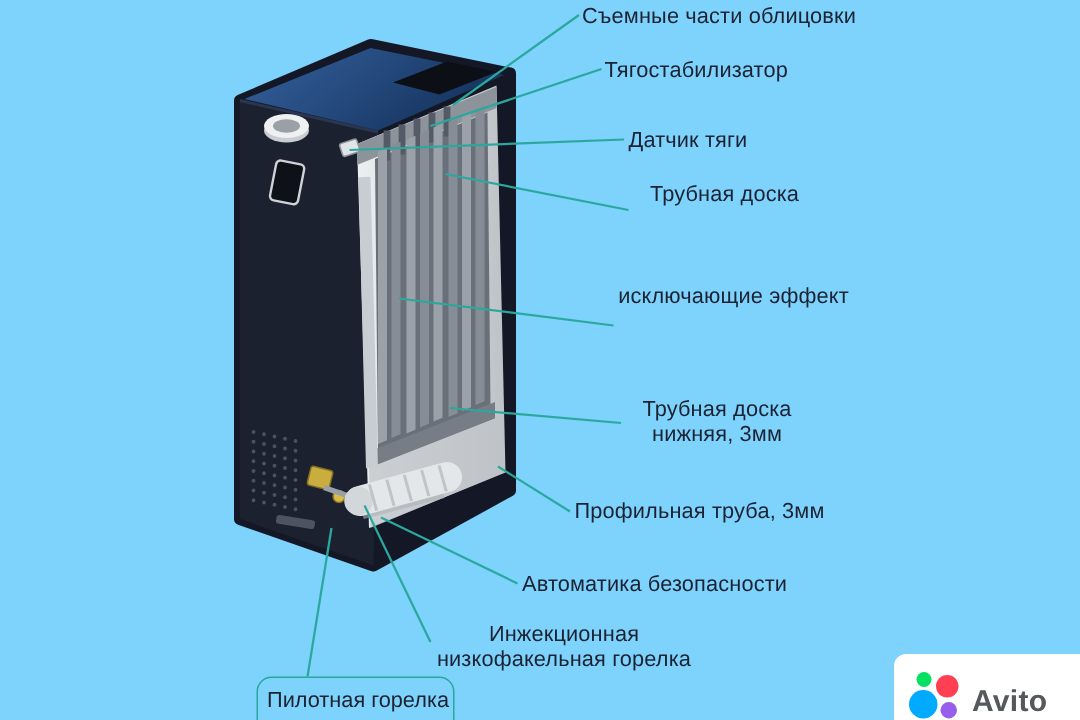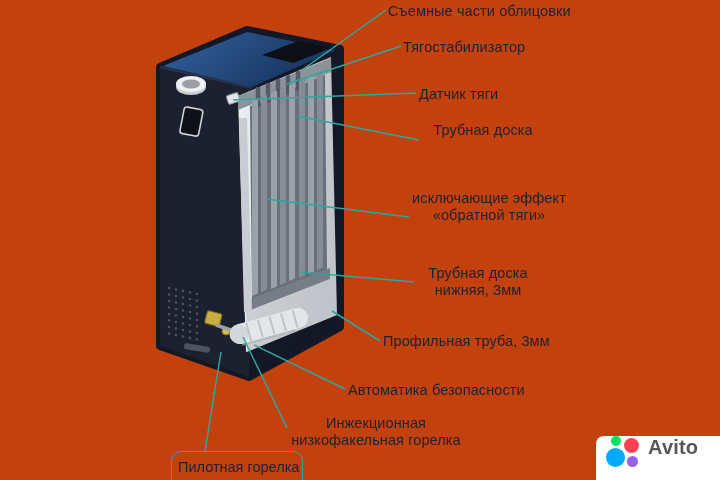--- a/index.html
+++ b/index.html
@@ -1,30 +1,30 @@
 <!DOCTYPE html>
 <html><head>
 <meta charset="utf-8">
 <style>
   * { margin:0; padding:0; box-sizing:border-box; }
   html,body { width:720px; height:480px; }
   body { background:#ffffff; font-family:"Liberation Sans", sans-serif; }
-  .stage { position:relative; width:720px; height:480px; background:#c2410c; overflow:hidden; }
+  .stage { position:relative; width:720px; height:480px; background:#7dd3fc; overflow:hidden; }
   .svg-layer { position:absolute; left:0; top:0; width:720px; height:480px; }
   .lbl { position:absolute; color:#1d2233; font-size:14.5px; line-height:16.5px; letter-spacing:0.1px; white-space:nowrap; }
   .lbl.center { text-align:center; }
   .lbl-box {
     position:absolute; border:1.6px solid #2ba89e; border-radius:10px;
     text-align:center; padding:7px 6px 14px 6px; color:#1d2233;
     font-size:14.5px; line-height:16.5px; white-space:nowrap;
   }
   .watermark {
     position:absolute; right:0; bottom:0; width:124px; height:44px;
     background:#ffffff; border-top-left-radius:8px;
-    display:flex; align-items:flex-start; gap:8px; padding-left:10px;
+    display:flex; align-items:flex-end; gap:8px; padding-left:10px;
   }
   .avito-logo { position:relative; width:34px; height:32px; flex:0 0 auto; }
   .avito-logo span { position:absolute; border-radius:50%; display:block; }
   .c-green  { width:10px; height:10px; left:5px;  top:0px;  background:#04E061; }
   .c-red    { width:15px; height:15px; left:18px; top:2px;  background:#FF4053; }
   .c-blue   { width:19px; height:19px; left:0px;  top:12px; background:#00AAFF; }
   .c-purple { width:11px; height:11px; left:21px; top:20px; background:#965EEB; }
   .avito-text { font-size:20px; color:#55585C; font-weight:600; letter-spacing:0.2px; }
 </style>
 </head>
@@ -153,21 +153,20 @@
   <div class="lbl" style="left:419px; top:86px;">
     <div>Датчик тяги</div>
   </div>
 
   <div class="lbl center" style="left:408px; top:122px; width:150px;">
     <div>Трубная доска</div>
   </div>
 
   <div class="lbl center" style="left:402px; top:190px; width:174px;">
     <div>исключающие эффект</div>
-    <div>«обратной тяги»</div>
   </div>
 
   <div class="lbl center" style="left:403px; top:265px; width:150px;">
     <div>Трубная доска</div>
     <div>нижняя, 3мм</div>
   </div>
 
   <div class="lbl" style="left:383px; top:333px;">
     <div>Профильная труба, 3мм</div>
   </div>

